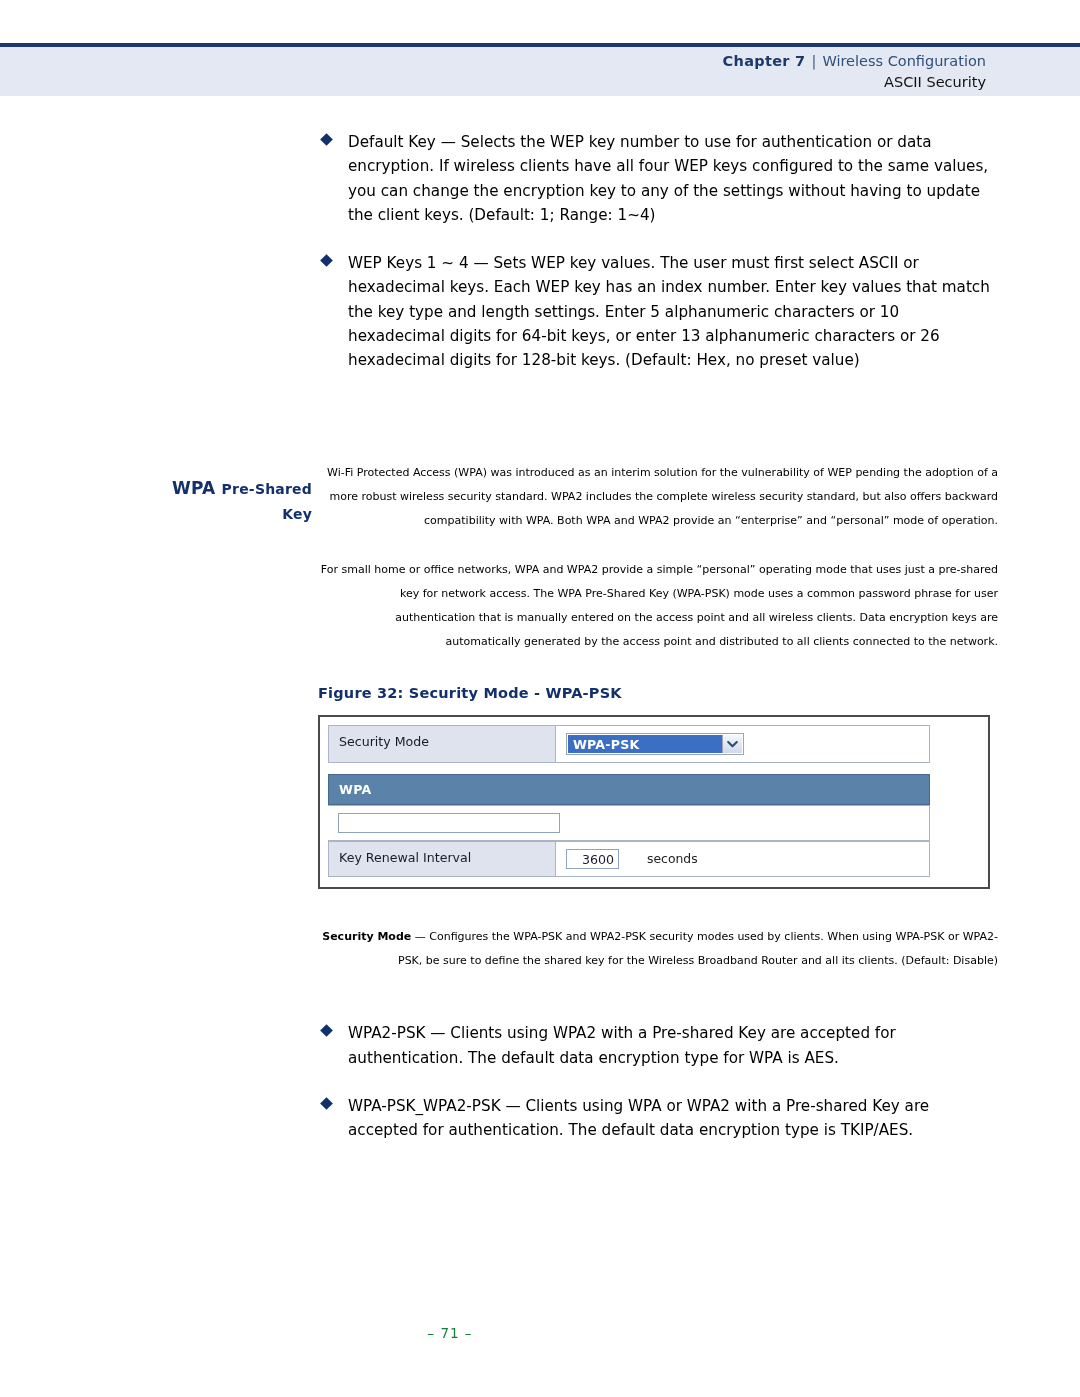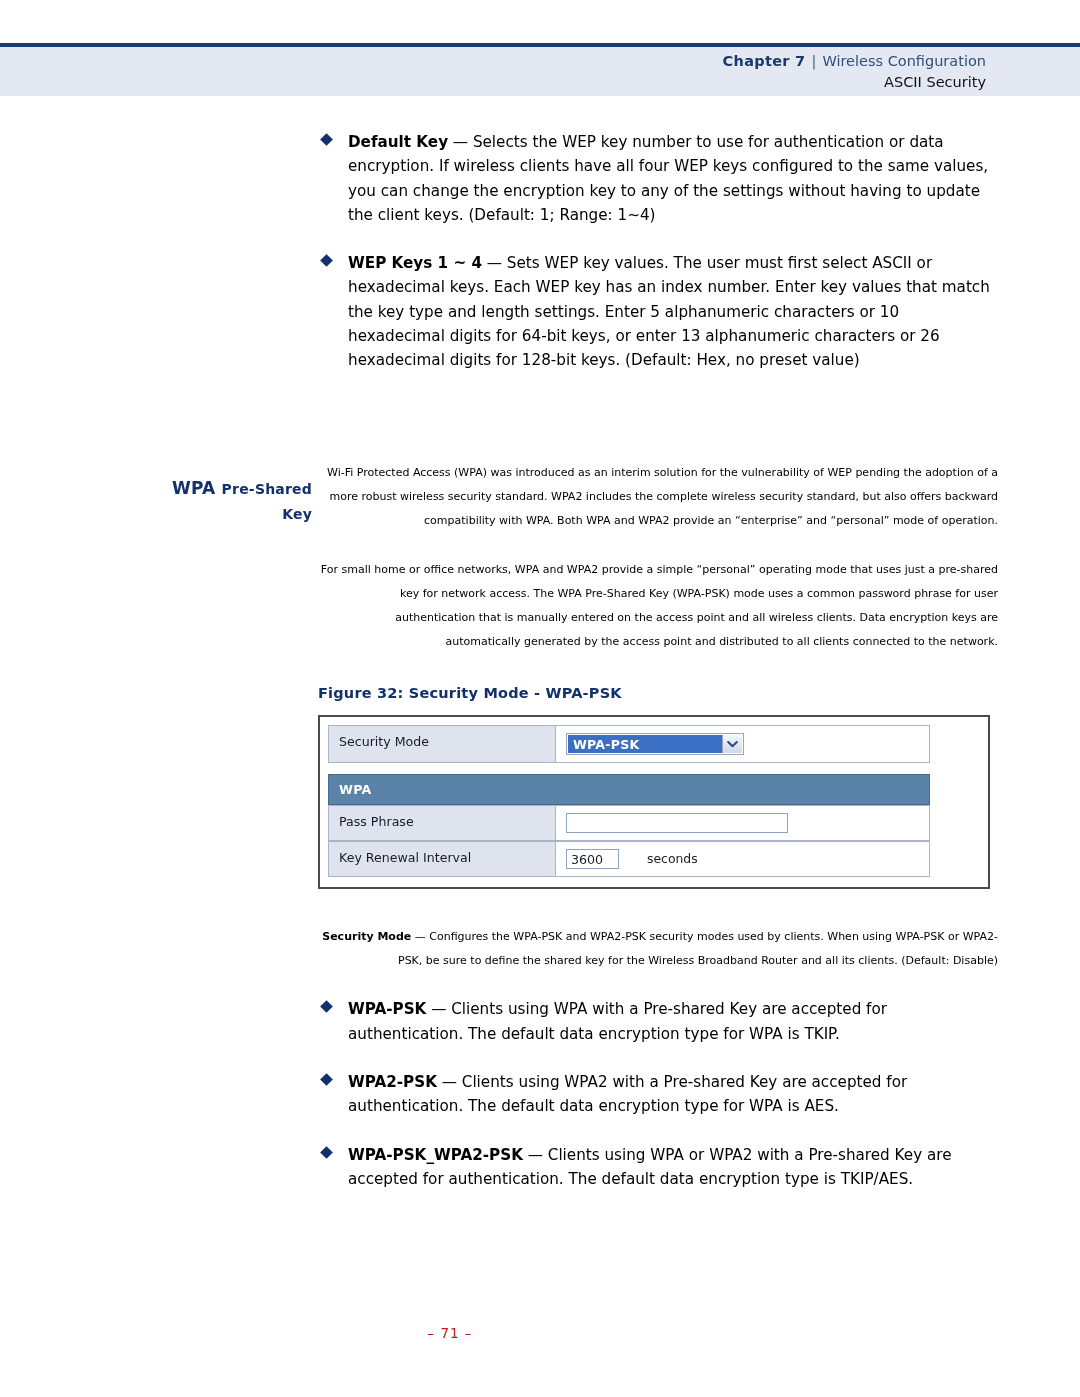--- a/index.html
+++ b/index.html
@@ -94,21 +94,21 @@
   .bullet-para .diamond {
     position: absolute;
     left: 4px;
     top: 5px;
     width: 9px;
     height: 9px;
     background: #12306b;
     transform: rotate(45deg);
   }
   .bullet-para b {
-    font-weight: bold;
+    font-weight: normal;
   }
 
   
   .side-section {
     position: relative;
     margin-top: 28px;
   }
   .side-heading {
     position: absolute;
     left: 62px;
@@ -261,35 +261,36 @@
     height: 20px;
     box-sizing: border-box;
   }
   .input-passphrase { width: 222px; }
   .input-interval {
     width: 53px;
     font-size: 12.6px;
     color: #1a1a2e;
     padding: 1px 4px;
     line-height: 17px;
+    text-align: right;
   }
   .unit-label {
     font-size: 12.4px;
     color: #222222;
     margin-left: 28px;
   }
 
   
   .page-footer {
     position: absolute;
     top: 1325px;
     left: 0;
     width: 900px;
     text-align: center;
-    color: #b91c1c;
+    color: #15803d;
     font-size: 13.5px;
     letter-spacing: 1px;
   }
 </style>
 </head>
 <body>
 
 <div class="page-header">
   <div class="header-rule"></div>
   <div class="header-band"></div>
@@ -349,21 +350,20 @@
         </div>
       </div>
     </div>
 
     <div class="row-gap"></div>
 
     <div class="ui-section-bar">WPA</div>
 
 
     <div class="ui-row">
-      <div class="ui-label">Pass Phrase</div>
       <div class="ui-value">
         <div class="text-input input-passphrase"></div>
       </div>
     </div>
 
     <div class="ui-row">
       <div class="ui-label">Key Renewal Interval</div>
       <div class="ui-value">
         <div class="text-input input-interval">3600</div>
         <span class="unit-label">seconds</span>
@@ -373,24 +373,20 @@
   </div>
 
   <div class="spacer-36"></div>
 
   <div class="body-para">
     <b>Security Mode</b><span> — </span><span>Configures the WPA-PSK and WPA2-PSK security modes used by clients. When using WPA-PSK or WPA2-PSK, be sure to define the shared key for the Wireless Broadband Router and all its clients. (Default: Disable)</span>
   </div>
 
   <div class="spacer-24"></div>
 
-  <div class="bullet-para">
-    <span class="diamond"></span>
-    <b>WPA-PSK</b><span> — </span><span>Clients using WPA with a Pre-shared Key are accepted for authentication. The default data encryption type for WPA is TKIP.</span>
-  </div>
 
   <div class="spacer-24"></div>
 
   <div class="bullet-para">
     <span class="diamond"></span>
     <b>WPA2-PSK</b><span> — </span><span>Clients using WPA2 with a Pre-shared Key are accepted for authentication. The default data encryption type for WPA is AES.</span>
   </div>
 
   <div class="spacer-24"></div>
 

